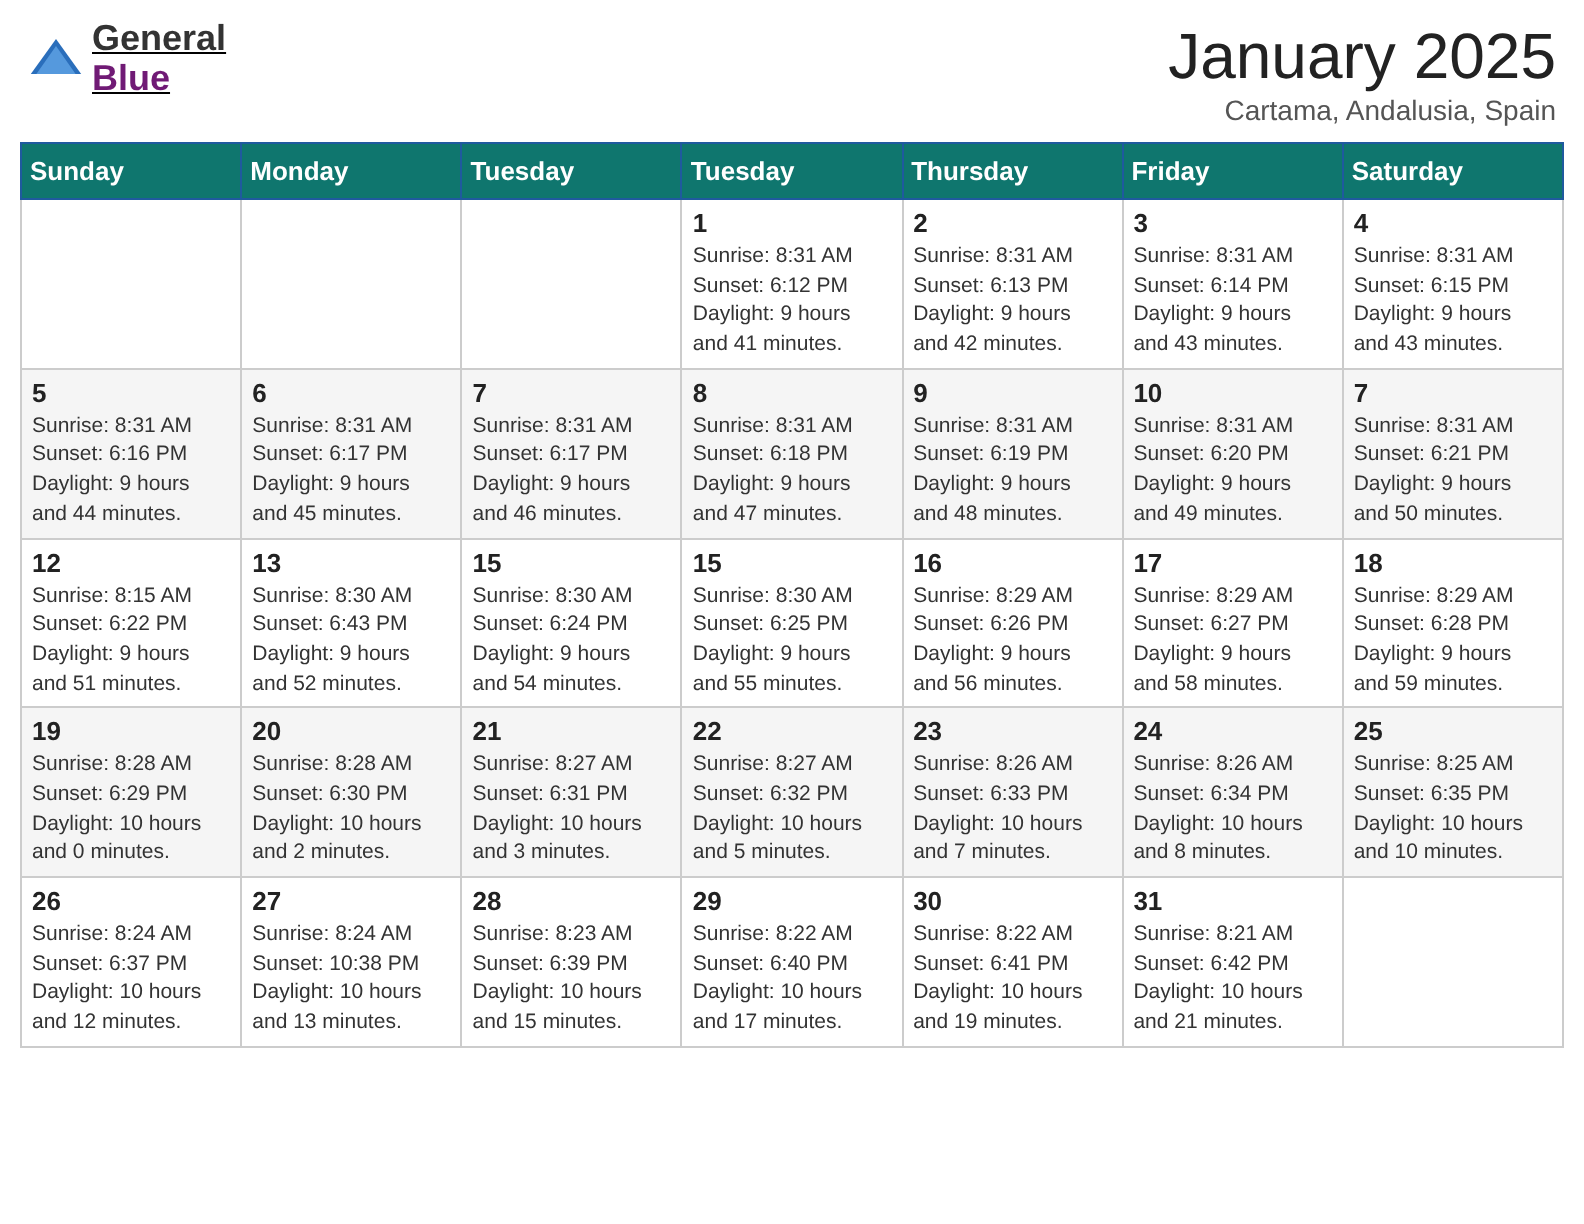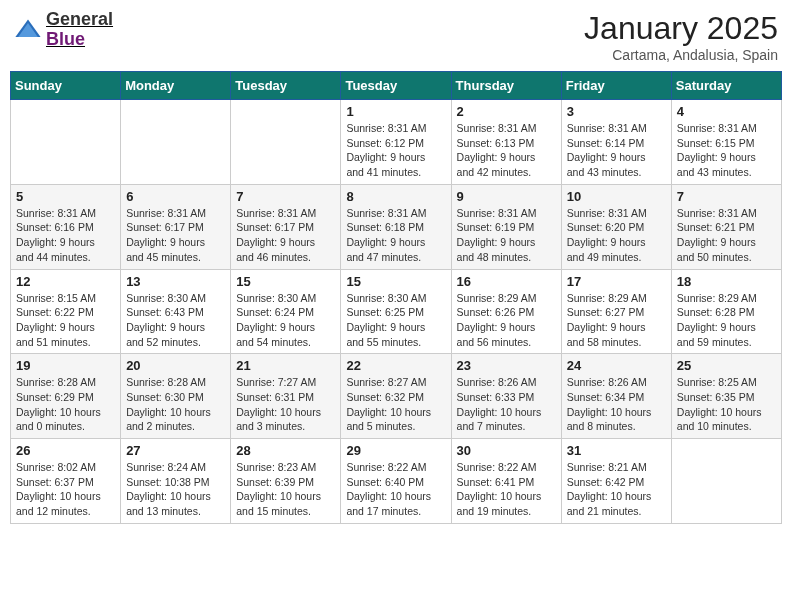--- a/index.html
+++ b/index.html
@@ -253,21 +253,21 @@
 Daylight: 10 hours and 0 minutes.</div>
         </td>
         <td>
           <span class="day-number">20</span>
           <div class="day-info">Sunrise: 8:28 AM
 Sunset: 6:30 PM
 Daylight: 10 hours and 2 minutes.</div>
         </td>
         <td>
           <span class="day-number">21</span>
-          <div class="day-info">Sunrise: 7:27 AM
+          <div class="day-info">Sunrise: 8:27 AM
 Sunset: 6:31 PM
 Daylight: 10 hours and 3 minutes.</div>
         </td>
         <td>
           <span class="day-number">22</span>
           <div class="day-info">Sunrise: 8:27 AM
 Sunset: 6:32 PM
 Daylight: 10 hours and 5 minutes.</div>
         </td>
         <td>
@@ -285,21 +285,21 @@
         <td>
           <span class="day-number">25</span>
           <div class="day-info">Sunrise: 8:25 AM
 Sunset: 6:35 PM
 Daylight: 10 hours and 10 minutes.</div>
         </td>
       </tr>
       <tr>
         <td>
           <span class="day-number">26</span>
-          <div class="day-info">Sunrise: 8:02 AM
+          <div class="day-info">Sunrise: 8:24 AM
 Sunset: 6:37 PM
 Daylight: 10 hours and 12 minutes.</div>
         </td>
         <td>
           <span class="day-number">27</span>
           <div class="day-info">Sunrise: 8:24 AM
 Sunset: 10:38 PM
 Daylight: 10 hours and 13 minutes.</div>
         </td>
         <td>

